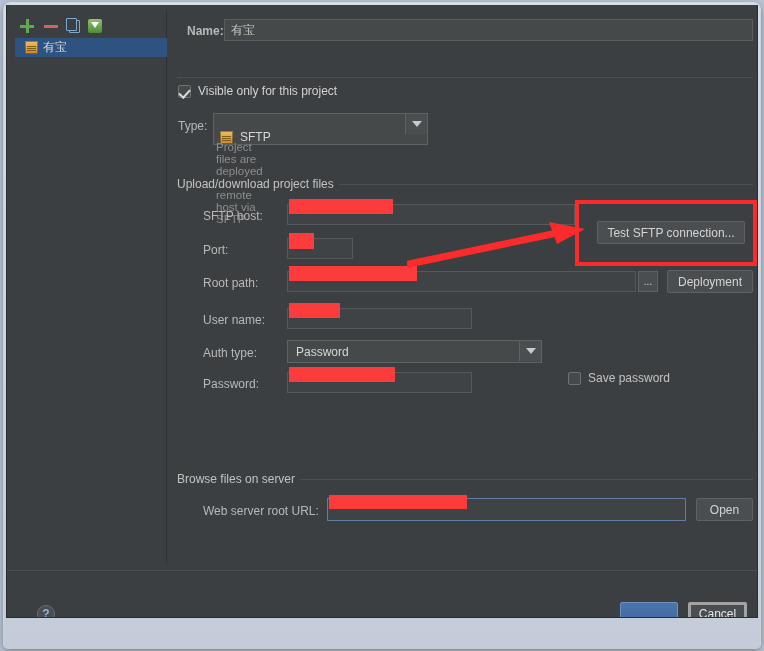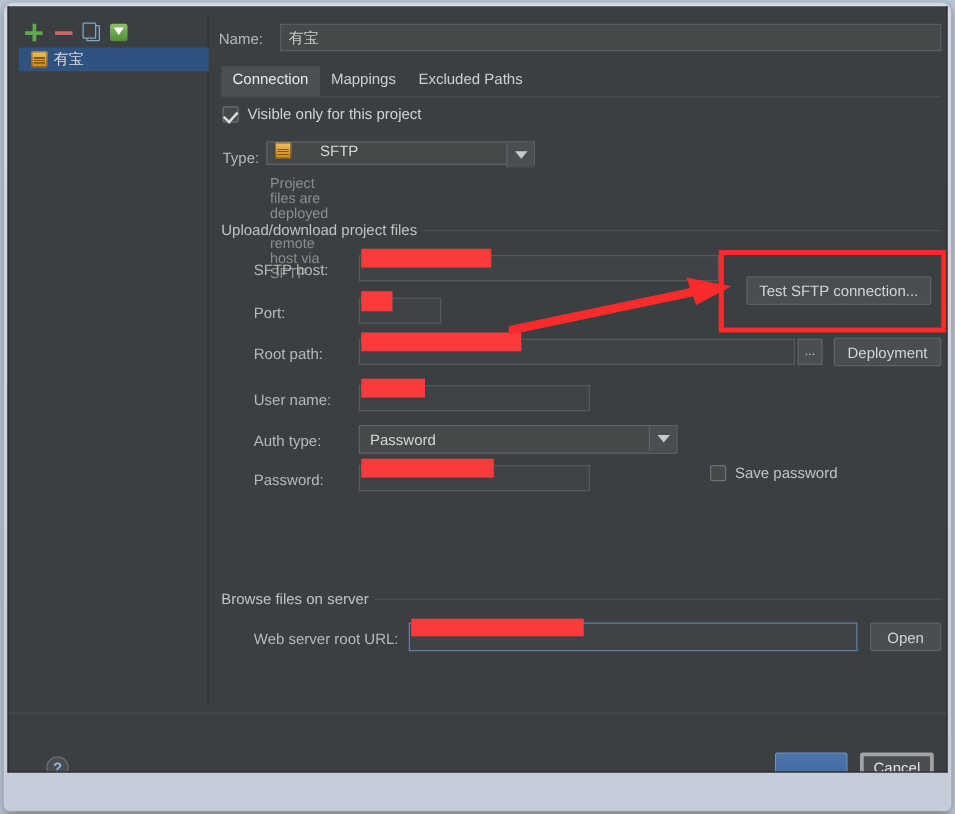--- a/index.html
+++ b/index.html
@@ -136,21 +136,21 @@
   
   #content {
     position: absolute; left: 168px; top: 6px;
     width: 580px; height: 552px;
   }
 
   .row-label { color:#b8b8b8; font-size:12px; }
 
   
   #name-row { position:absolute; left:0; top:8px; width:580px; height:24px; }
-  #name-label { position:absolute; left:0; top:5px; }
+  #name-label { position:absolute; left:12px; top:5px;font-weight:bold; }
   #name-input {
     position:absolute; left:49px; top:0; width:529px; height:22px;
     background:#45494a; border:1px solid #5a5d5f;
     color:#c8c8c8; font-size:12px;
     display:flex; align-items:center; padding-left:6px;
     cursor:text;
   }
 
   
   #tabs { position:absolute; left:2px; top:42px; width:576px; height:24px; display:flex; }
@@ -178,25 +178,24 @@
     width:5px; height:9px; border:solid #dcdcdc;
     border-width:0 2px 2px 0; transform:rotate(42deg);
   }
   #visible-row { position:absolute; left:3px; top:3px; display:flex; align-items:center; gap:7px; }
   #visible-label { font-size:12px; color:#d2d2d2; }
 
   
   #type-row { position:absolute; left:3px; top:32px; }
   #type-label { position:absolute; left:0; top:6px; }
   #type-combo {
-    position:absolute; left:35px; top:0; width:215px; height:19px;
+    position:absolute; left:35px; top:0; width:215px; height:32px;
     background:#45494a; border:1px solid #5e6264;
-    display:flex; align-items:flex-start;
+    display:flex; align-items:flex-end;
     cursor:pointer;
-    gap:16px;
   }
   #type-combo-icon {
     width:13px; height:13px; margin-left:6px; border-radius:1px;
     background: linear-gradient(180deg,#f0c060 0%, #c98820 100%);
     box-shadow: inset 0 0 0 1px rgba(0,0,0,0.35);
     position:relative;
   }
   #type-combo-icon::after {
     content:""; position:absolute; left:2px; top:4px; width:9px; height:6px;
     background: repeating-linear-gradient(0deg,#6b4a10 0px,#6b4a10 1px, transparent 1px, transparent 2px);
@@ -350,25 +349,20 @@
       </div>
     </div>
 
     <div id="content">
 
       <div id="name-row">
         <span id="name-label" class="row-label">Name:</span>
         <div id="name-input">有宝</div>
       </div>
 
-      <div id="tabs">
-        <div class="tab active">Connection</div>
-        <div class="tab">Mappings</div>
-        <div class="tab">Excluded Paths</div>
-      </div>
       <div id="tab-underline"></div>
 
       <div id="panel">
 
         <div id="visible-row">
           <span class="cbox checked"></span>
           <span id="visible-label">Visible only for this project</span>
         </div>
 
         <div id="type-row">

